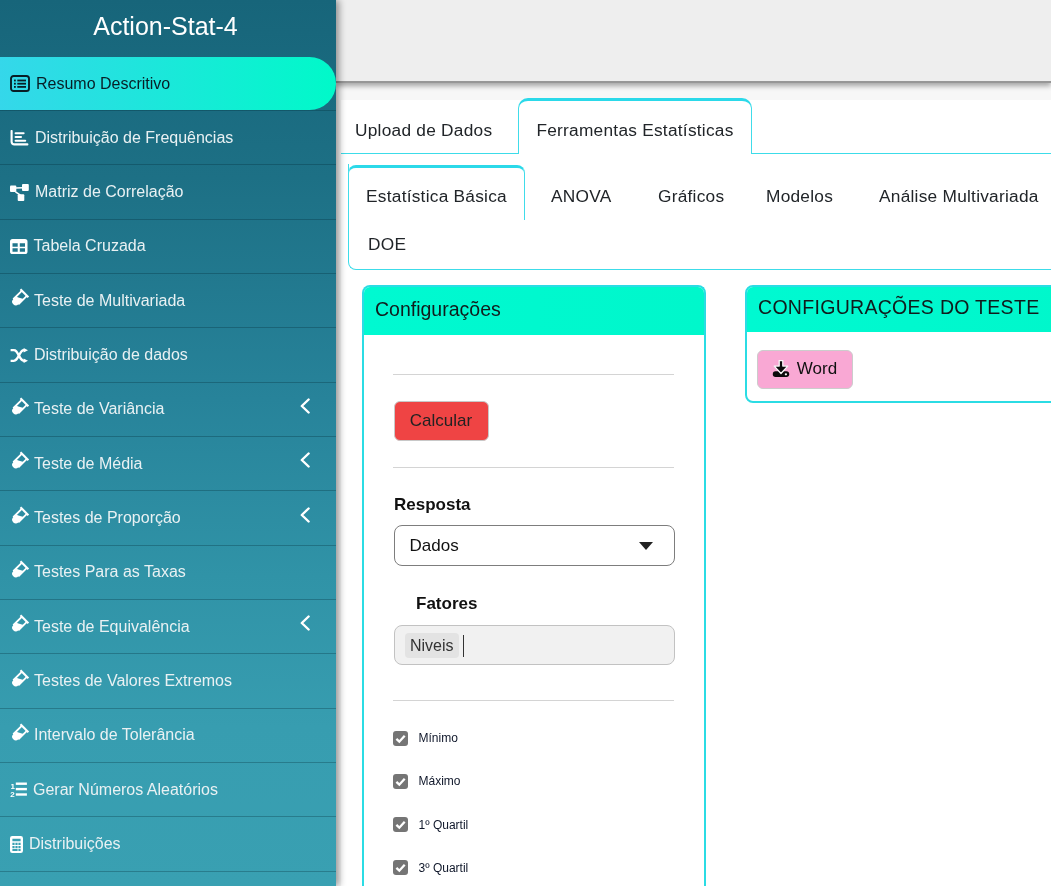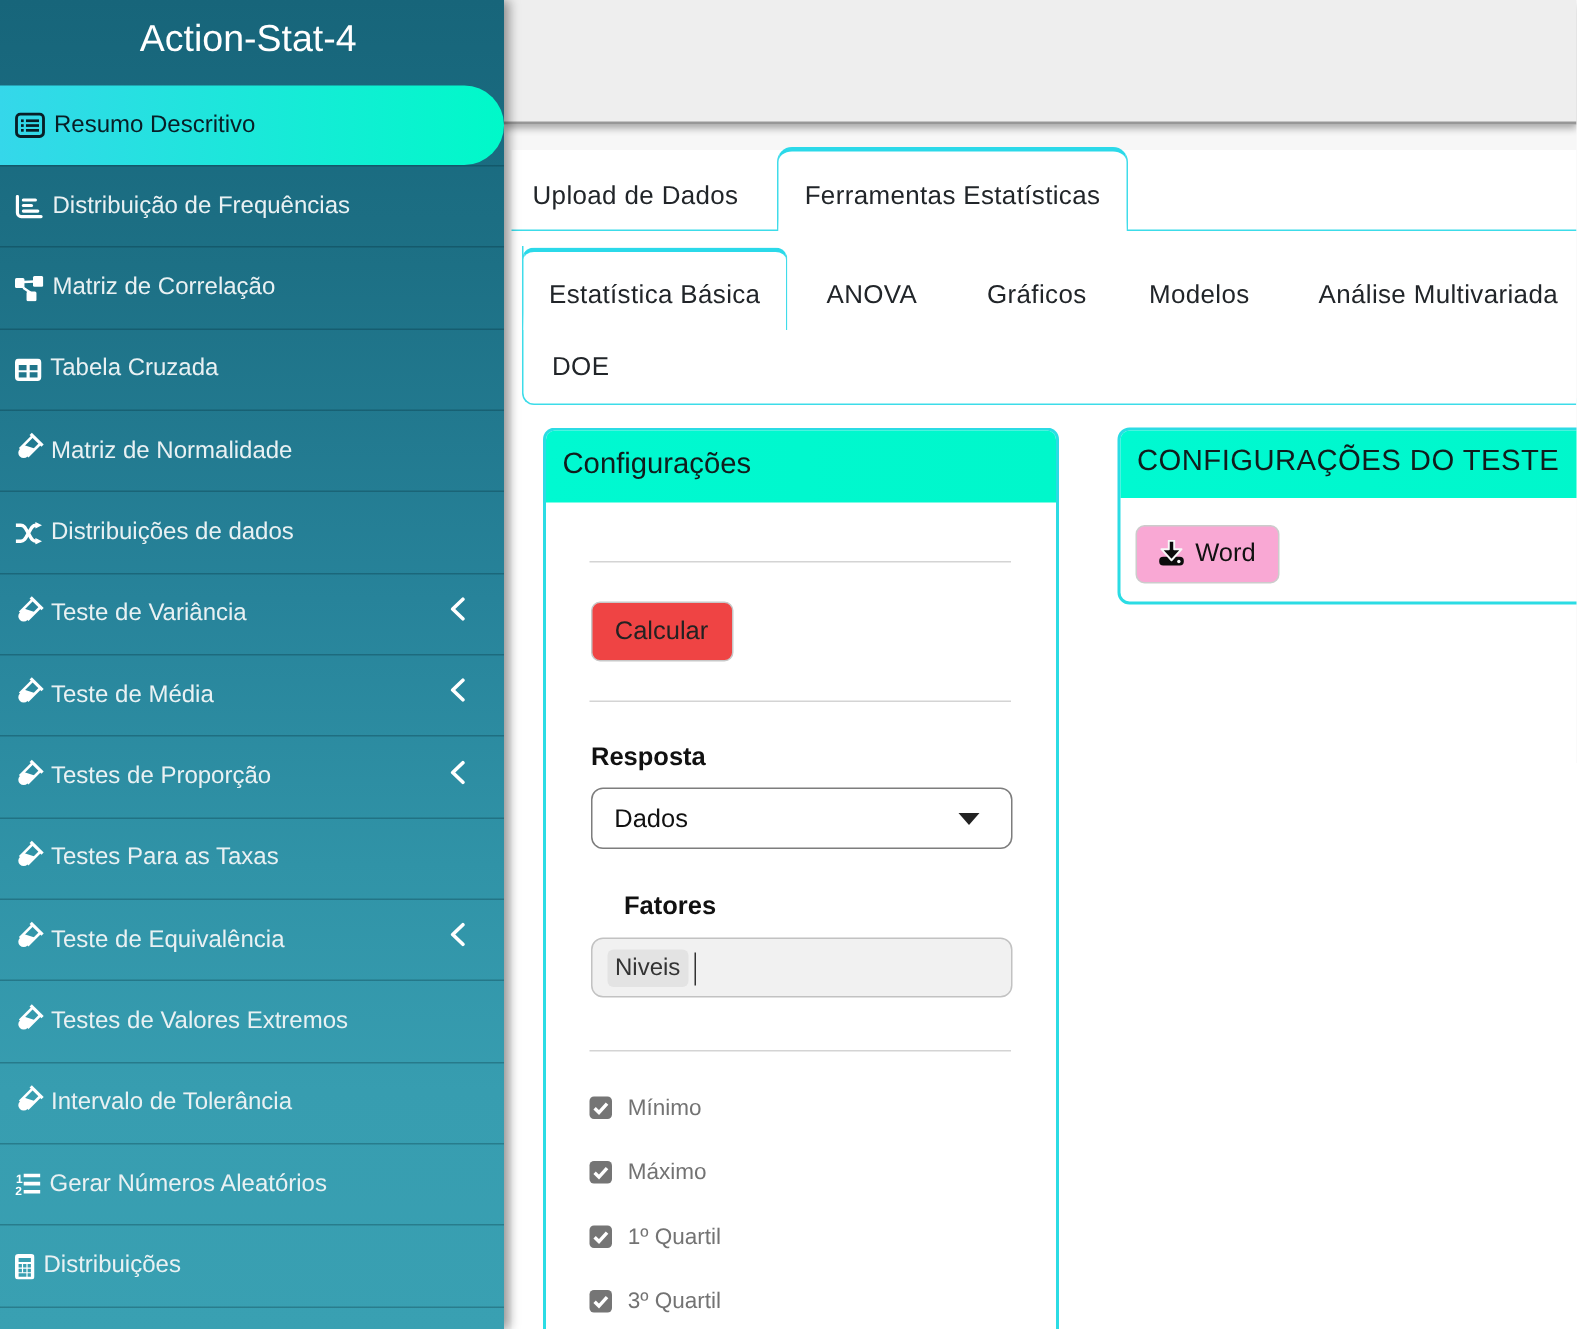--- a/index.html
+++ b/index.html
@@ -45,21 +45,21 @@
 #btn-calc { position:absolute; left:29.5px; top:114px; width:95px; height:40px; background:#ef4444; border:1px solid #c8c8c8; border-radius:6px; font-size:17px; color:#222; font-family:"Liberation Sans",sans-serif; }
 .blabel { position:absolute; left:30px; font-size:17px; font-weight:bold; color:#111; height:20px; line-height:20px; }
 #sel { position:absolute; left:29.5px; top:238px; width:281px; height:41px; border:1px solid #7d7d7d; border-radius:8px; background:#fff; }
 #sel .txt { position:absolute; left:15px; top:0; line-height:39px; font-size:17px; color:#111; }
 #sel .caret { position:absolute; right:21px; top:16px; width:0; height:0; border-left:7.5px solid transparent; border-right:7.5px solid transparent; border-top:8px solid #222; }
 #inp { position:absolute; left:30px; top:337.5px; width:281px; height:40px; border:1px solid #c2c2c2; border-radius:8px; background:#f1f1f1; }
 #inp .chip { position:absolute; left:9.5px; top:7px; height:25px; line-height:25px; padding:0 5.5px; background:#e3e3e3; border-radius:4px; font-size:16px; color:#333; }
 #inp .cursor { position:absolute; left:67.5px; top:9px; width:1.5px; height:22px; background:#333; }
 .ckrow { position:absolute; left:28.5px; height:20px; display:flex; align-items:center; }
 .ck { width:15px; height:15px; background:#757575; border-radius:3px; margin-right:11px; position:relative; }
-.cklab { font-size:15px; color:#737373; }
+.cklab { font-size:12px; color:#0f172a; }
 
 #btn-word { position:absolute; left:9.5px; top:63px; width:96px; height:38.5px; background:#f9a8d4; border:1px solid #cccccc; border-radius:6px; font-size:17px; color:#111; display:flex; align-items:center; justify-content:center; gap:7px; font-family:"Liberation Sans",sans-serif; }
 </style>
 </head>
 <body>
 <div id="root">
   <div id="card"></div>
   <div id="topstrip"></div>
 
   <div id="tabline1"></div>
@@ -170,31 +170,31 @@
     </div>
 
     <div class="mi">
       <svg width="18" height="17" viewBox="0 0 18 17" style="overflow:visible">
           <g transform="translate(-3.2 1.8) rotate(45 9 8)">
             <path d="M5.4 -4 V8 A3.6 3.6 0 0 1 12.6 8 V-4" fill="none" stroke="#fff" stroke-width="1.8"></path>
             <path d="M5.4 4.4 L12.6 0.6 V8 A3.6 3.6 0 0 1 5.4 8 Z" fill="#fff"></path>
             <line x1="3.4" y1="-4.2" x2="14.6" y2="-4.2" stroke="#fff" stroke-width="2.1"></line>
           </g>
         </svg>
-      <span class="lab">Matriz de Normalidade</span>
+      <span class="lab">Teste de Multivariada</span>
     </div>
 
     <div class="mi">
       <svg width="18" height="15" viewBox="0 0 18 15">
           <path d="M0.6 2.2 H3.8 C6 2.2 6.6 3.4 8.9 7.5 C11.2 11.6 11.8 12.8 14 12.8 H15.2" fill="none" stroke="#fff" stroke-width="2.3"></path>
           <path d="M0.6 12.8 H3.8 C6 12.8 6.6 11.6 8.9 7.5 C11.2 3.4 11.8 2.2 14 2.2 H15.2" fill="none" stroke="#fff" stroke-width="2.3"></path>
           <path d="M13.6 0 L18 2.2 L13.6 4.4 Z" fill="#fff"></path>
           <path d="M13.6 10.6 L18 12.8 L13.6 15 Z" fill="#fff"></path>
         </svg>
-      <span class="lab">Distribuições de dados</span>
+      <span class="lab">Distribuição de dados</span>
     </div>
 
     <div class="mi">
       <svg width="18" height="17" viewBox="0 0 18 17" style="overflow:visible">
           <g transform="translate(-3.2 1.8) rotate(45 9 8)">
             <path d="M5.4 -4 V8 A3.6 3.6 0 0 1 12.6 8 V-4" fill="none" stroke="#fff" stroke-width="1.8"></path>
             <path d="M5.4 4.4 L12.6 0.6 V8 A3.6 3.6 0 0 1 5.4 8 Z" fill="#fff"></path>
             <line x1="3.4" y1="-4.2" x2="14.6" y2="-4.2" stroke="#fff" stroke-width="2.1"></line>
           </g>
         </svg>

